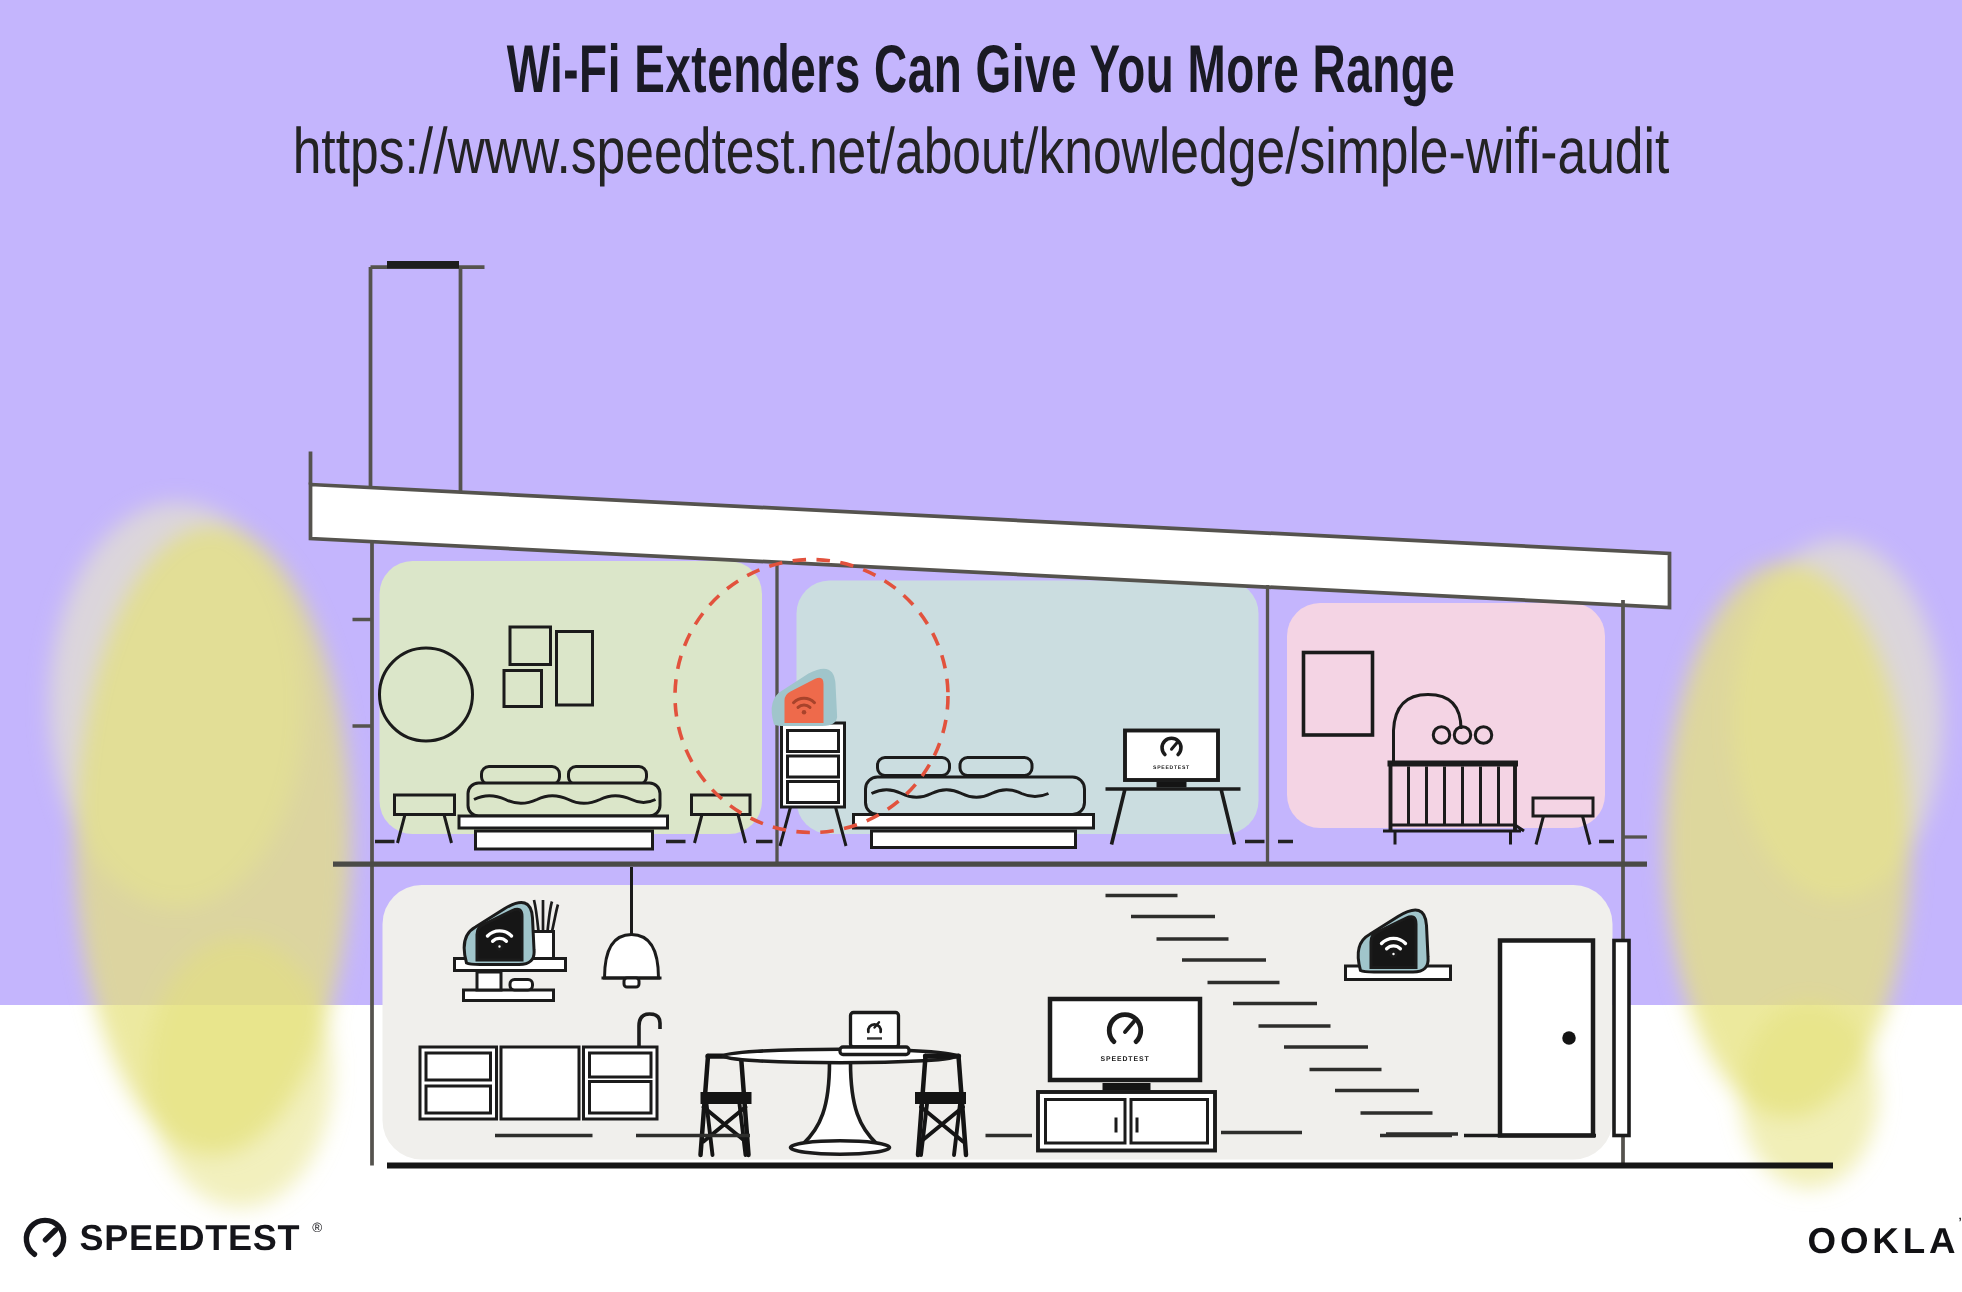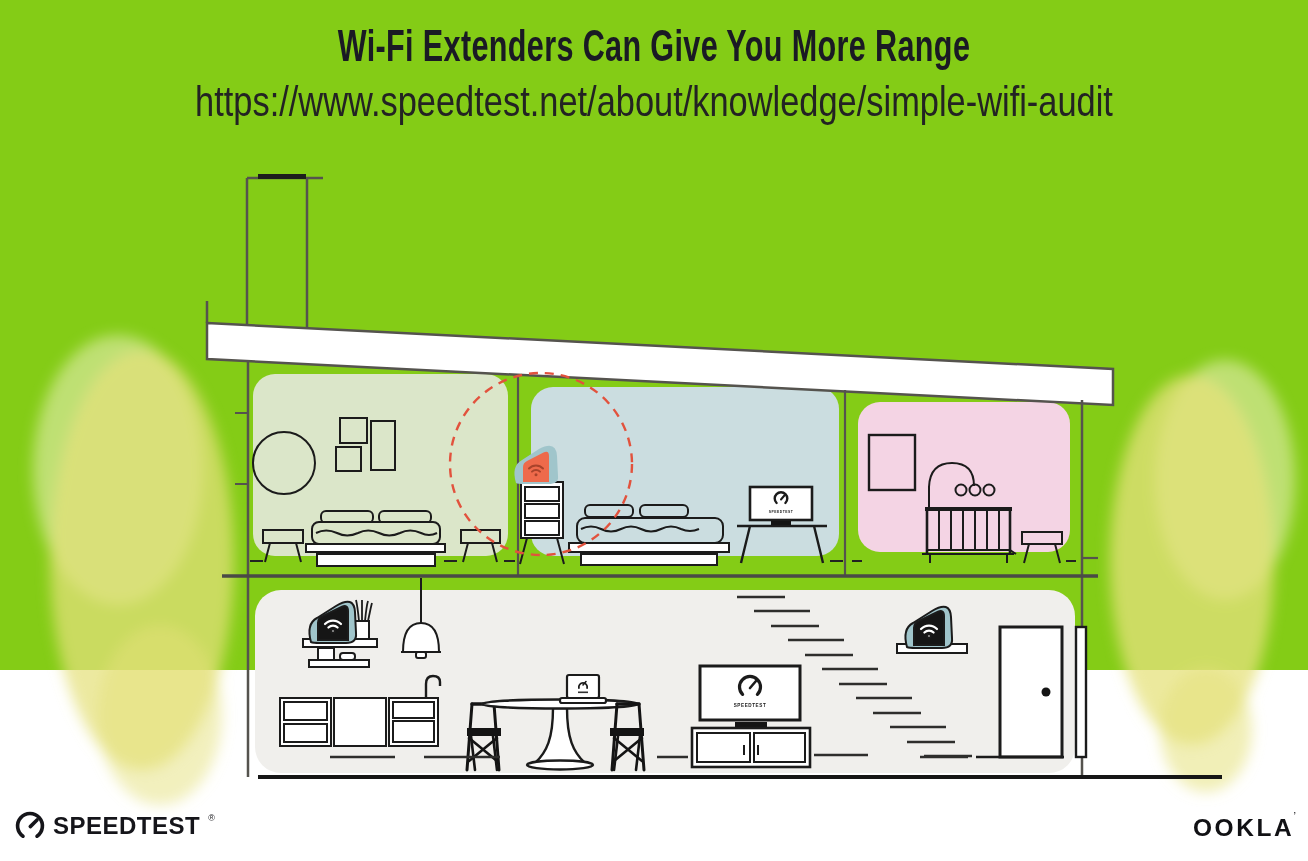--- a/index.html
+++ b/index.html
@@ -1,25 +1,25 @@
 <!DOCTYPE html>
 <html><head>
 <meta charset="utf-8">
 <style>
   html,body{margin:0;padding:0;background:#ffffff;}
   body{width:1308px;height:861px;overflow:hidden;font-family:"Liberation Sans",sans-serif;}
-  .stage{position:relative;width:1308px;height:670px;background:#84cc16;}
+  .stage{position:relative;width:1308px;height:670px;background:#c4b5fd;}
   .hdr{position:absolute;top:20px;left:0;width:1308px;text-align:center;}
   .hdr .title{font-size:45px;font-weight:bold;color:#1a1a24;white-space:nowrap;transform:scaleX(0.68);transform-origin:50% 50%;letter-spacing:0.5px;}
   .hdr .url{margin-top:5px;font-size:43px;font-weight:400;color:#232323;white-space:nowrap;transform:scaleX(0.80);transform-origin:50% 50%;letter-spacing:0px;}
   svg.scene{position:absolute;left:0;top:0;}
   .footer-left{position:absolute;left:14px;top:810px;display:flex;align-items:center;gap:7px;}
   .st-word{font-size:24px;font-weight:bold;letter-spacing:0.5px;color:#15151a;}
   .st-reg{font-size:9px;color:#15151a;vertical-align:top;position:relative;top:-8px;margin-left:1px;}
-  .footer-right{position:absolute;right:12px;top:814px;}
+  .footer-right{position:absolute;right:0;top:814px;}
   .ookla-word{font-size:24px;font-weight:bold;letter-spacing:2.5px;color:#111114;transform:scaleX(1.02);display:inline-block;}
   .ookla-mark{font-size:11px;color:#111114;vertical-align:top;position:relative;top:-4px;}
 </style>
 </head>
 <body>
 
 <div class="stage">
 
   <div class="hdr">
     <div class="title">Wi-Fi Extenders Can Give You More Range</div>

